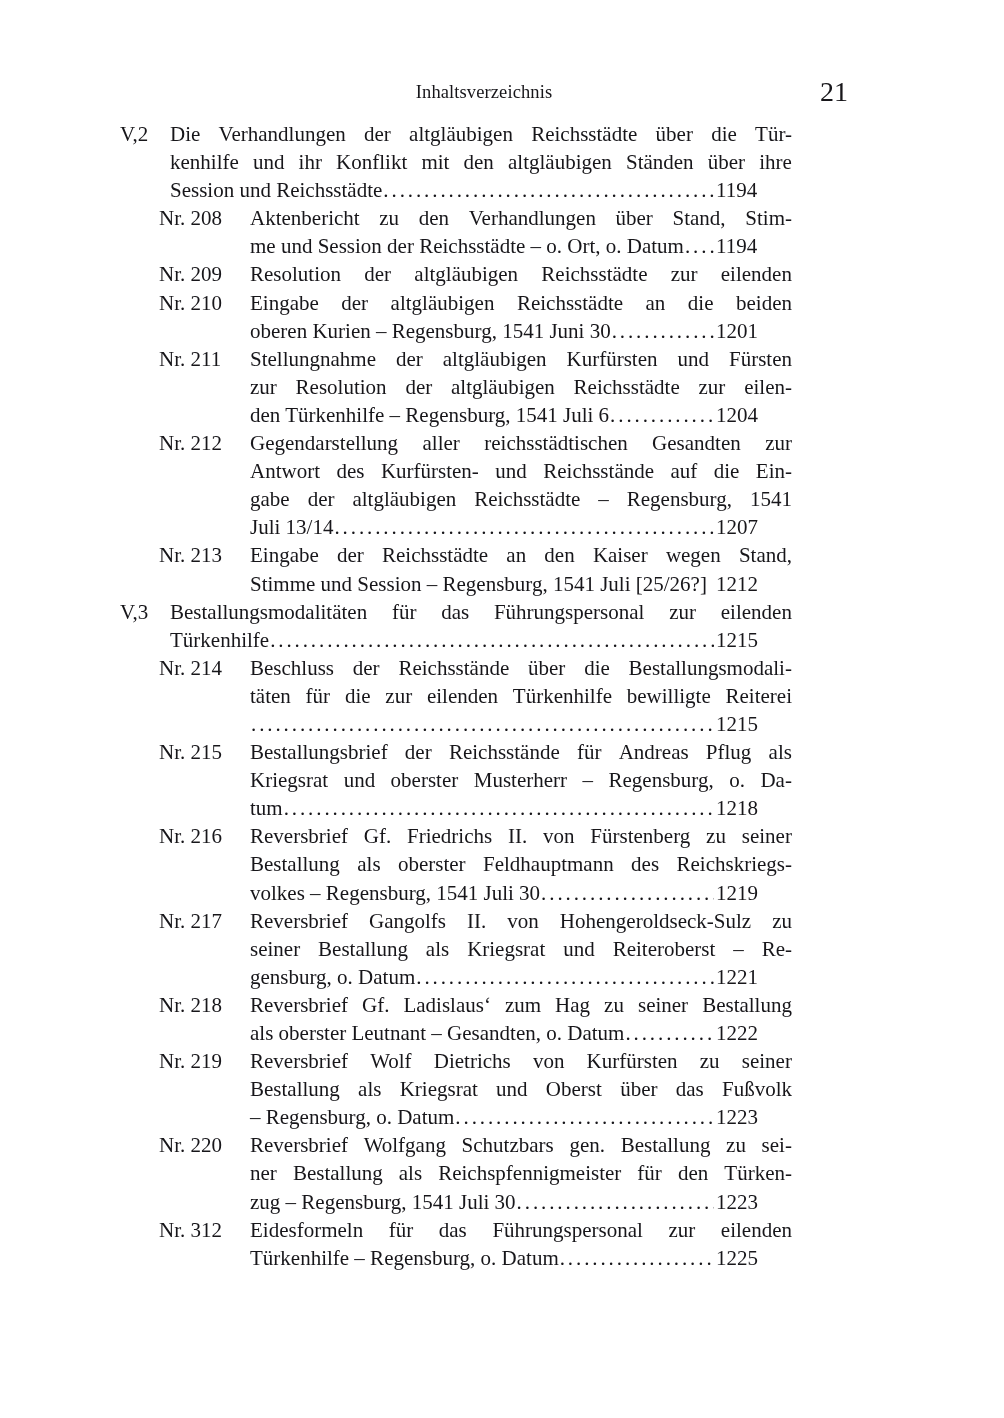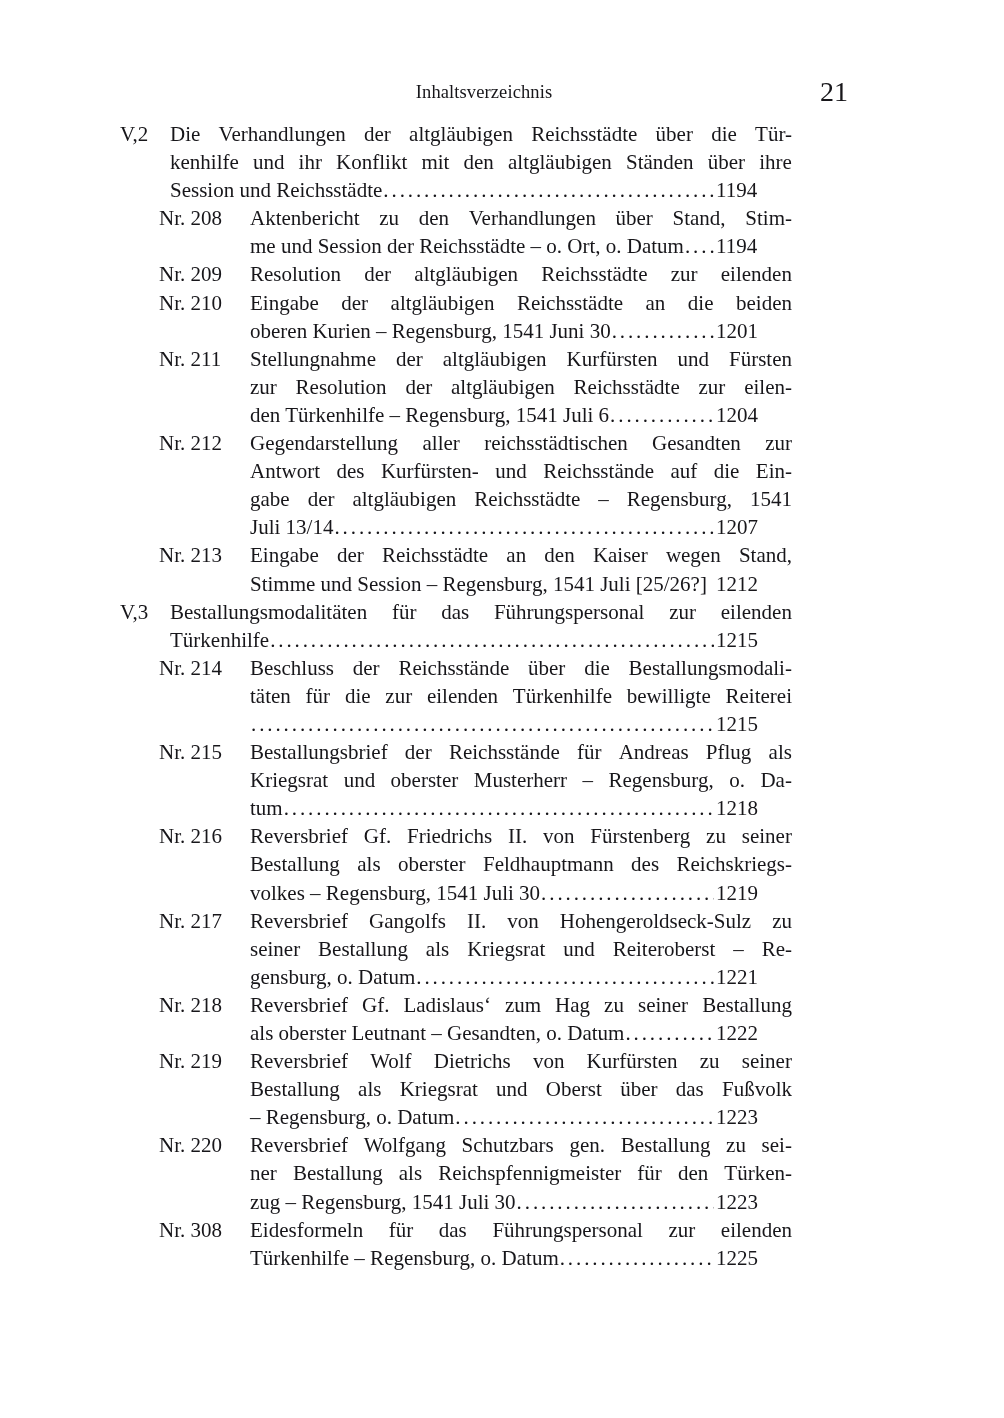--- a/index.html
+++ b/index.html
@@ -303,21 +303,21 @@
           <div class="line j"><span>Reversbrief</span><span>Wolfgang</span><span>Schutzbars</span><span>gen.</span><span>Bestallung</span><span>zu</span><span>sei-</span></div>
           <div class="line j"><span>ner</span><span>Bestallung</span><span>als</span><span>Reichspfennigmeister</span><span>für</span><span>den</span><span>Türken-</span></div>
           <div class="line tail">
             <span class="tail-text">zug – Regensburg, 1541 Juli 30</span>
             <span class="leaders"></span>
             <span class="folio">1223</span>
           </div>
         </div>
       </div>
       <div class="toc-entry">
-        <span class="lbl lbl-nr">Nr. 308</span>
+        <span class="lbl lbl-nr">Nr. 312</span>
         <div class="txt ind-item">
           <div class="line j"><span>Eidesformeln</span><span>für</span><span>das</span><span>Führungspersonal</span><span>zur</span><span>eilenden</span></div>
           <div class="line tail">
             <span class="tail-text">Türkenhilfe – Regensburg, o. Datum</span>
             <span class="leaders"></span>
             <span class="folio">1225</span>
           </div>
         </div>
       </div>
     </div>

